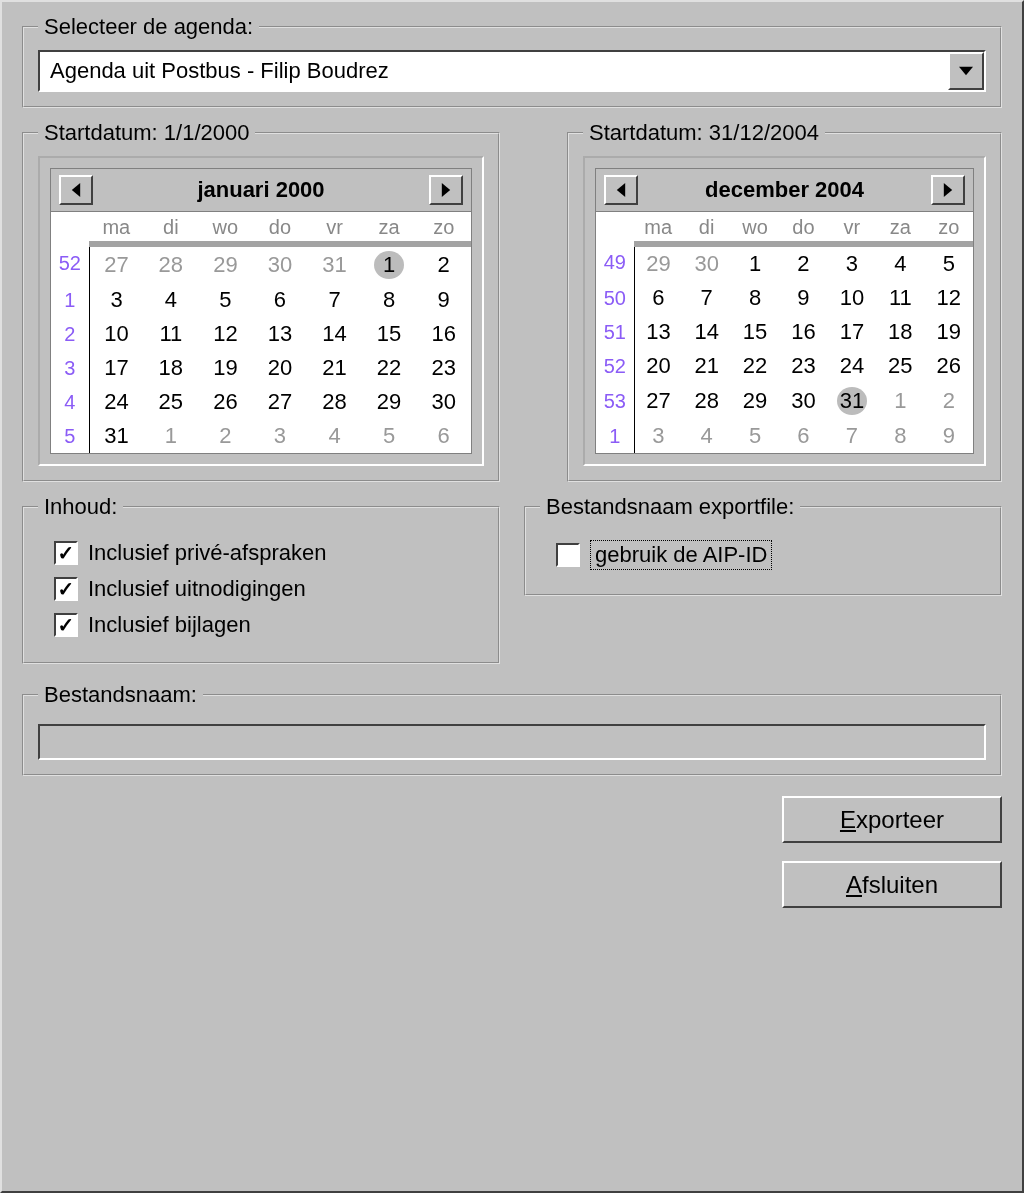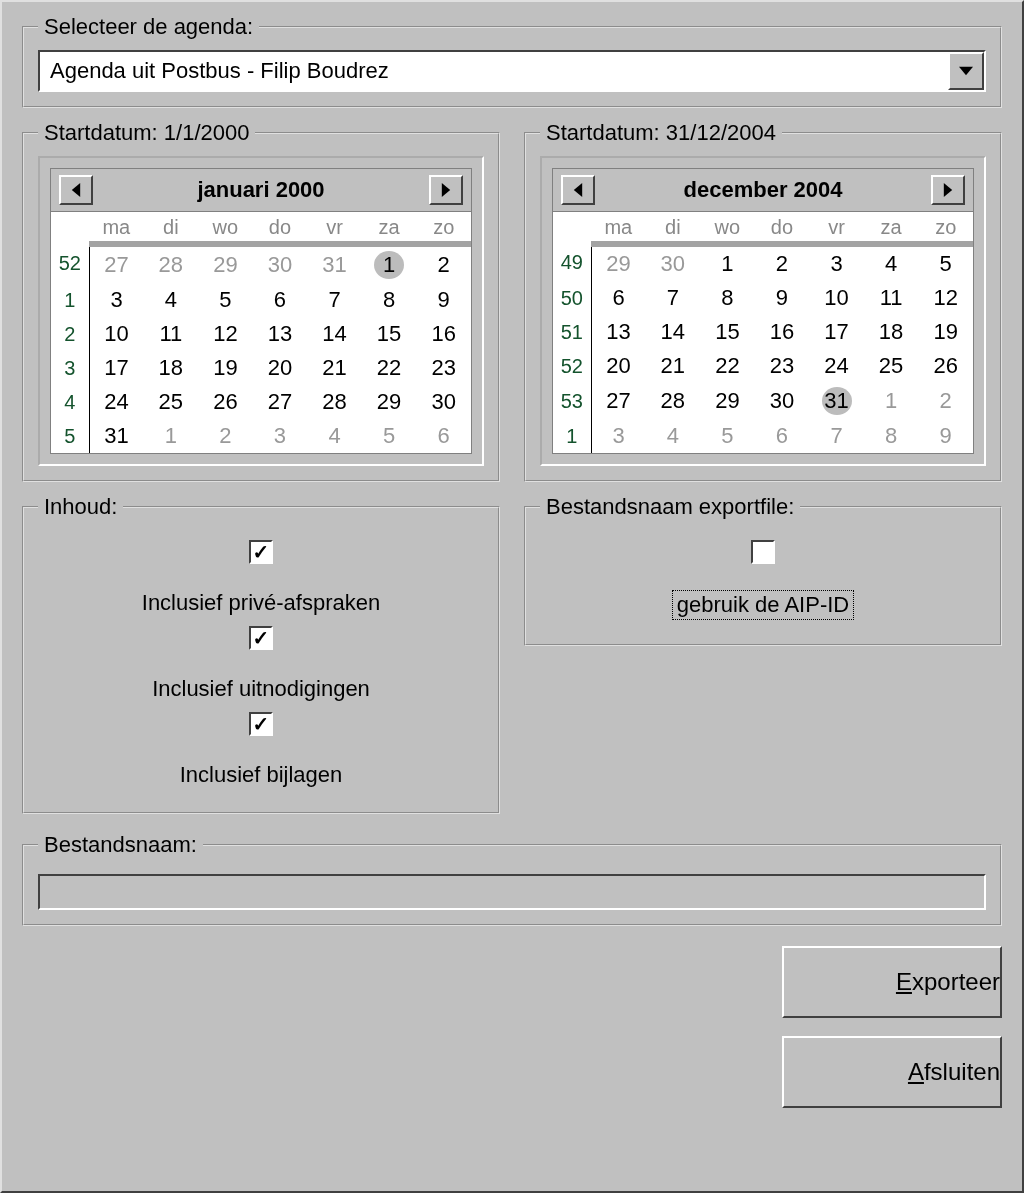--- a/index.html
+++ b/index.html
@@ -134,39 +134,38 @@
     padding:4px 0;
     font-weight:normal;
   }
   table.cal th {
     color:#888;
     border-bottom:6px solid #a3a3a3;
     font-size:20px;
     padding-bottom:2px;
   }
   table.cal td.wk {
-    color:#14532d;
+    color:#8b5cf6;
     border-right:1px solid #000;
     width:38px;
     font-size:20px;
   }
   table.cal td.other { color:#999; }
   table.cal td.sel span {
     display:inline-block;
     background:#bcbcbc;
     border-radius:50%;
     width:30px;height:28px;
     line-height:28px;
   }
   .checkbox-row {
     display:flex; align-items:center;
-    gap:26px;
-    margin:10px 0;
+    gap:10px;
+    margin:10px 16px;
     font-size:22px;
-    flex-direction:column;
   }
   .checkbox {
     width:24px;height:24px;
     background:#fff;
     border:2px solid;
     border-color:#404040 #fff #fff #404040;
     display:flex;align-items:center;justify-content:center;
   }
   .checkbox.checked::after{
     content:"✓";
@@ -186,25 +185,25 @@
     border-color:#404040 #fff #fff #404040;
     margin-top:6px;
   }
   .button-col {
     display:flex;flex-direction:column;
     align-items:flex-end;
     gap:18px;
     margin-top:20px;
   }
   .push-button {
-    width:220px;height:72px;
+    width:220px;height:47px;
     background:#c0c0c0;
     border:2px solid;
     border-color:#fff #404040 #404040 #fff;
-    display:flex;align-items:center;justify-content:flex-end;
+    display:flex;align-items:center;justify-content:center;
     font-size:24px;
   }
   .push-button .ul { text-decoration:underline; }
   col.wkcol { width:38px; }
 </style>
 </head>
 <body>
 
 <div class="window">
 
@@ -325,21 +324,21 @@
                       <td class="other">5</td>
                       <td class="other">6</td>
                     </tr>
                   </tbody>
                 </table>
             </div>
           </div>
         </fieldset>
       </div>
       <div class="col">
-        <fieldset class="group" style="margin-bottom:12px;">
+        <fieldset class="group" style="margin-bottom:12px;margin-left:43px;">
           <legend>Startdatum: 31/12/2004</legend>
           <div class="calendar-outer">
             <div class="calendar">
               <div class="cal-header">
                 <div class="cal-nav">
                   <svg viewBox="0 0 6 10">
                       <polygon points="6,0 6,10 0,5" fill="#000"></polygon>
                     </svg>
                 </div>
                 <div class="cal-title">december 2004</div>

